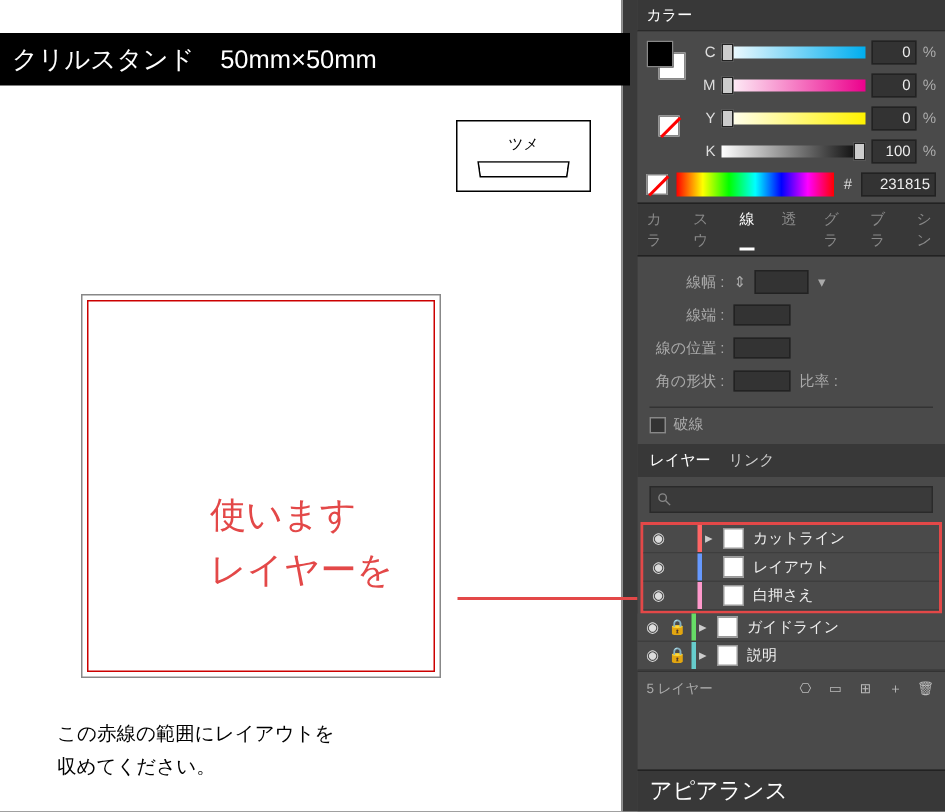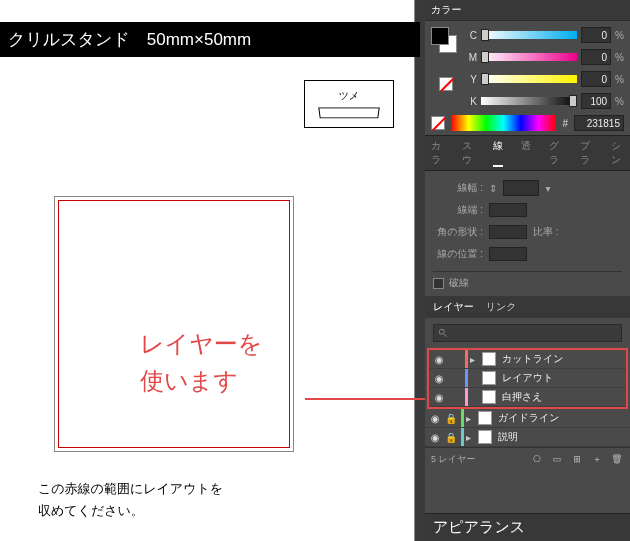--- a/index.html
+++ b/index.html
@@ -208,22 +208,22 @@
     <div class="titlebar">クリルスタンド　50mm×50mm</div>
 
     <div class="tsume-box">
       <span class="tsume-label">ツメ</span>
       <div class="tsume-shape"></div>
     </div>
 
     <div class="red-box"></div>
 
     <div class="annot">
+      <div>使います</div>
       <div>レイヤーを</div>
-      <div>使います</div>
     </div>
     <div class="annot-line"></div>
 
     <div class="caption">
       <div>この赤線の範囲にレイアウトを</div>
       <div>収めてください。</div>
     </div>
   </div>
 </div>
 
@@ -302,27 +302,27 @@
       <span class="sp-label">線幅 :</span>
       <span>⇕</span>
       <div class="sp-input"></div>
       <span style="color:#aaa;">▾</span>
     </div>
     <div class="sp-row">
       <span class="sp-label">線端 :</span>
       <div class="sp-picker"></div>
     </div>
     <div class="sp-row">
+      <span class="sp-label">線の位置 :</span>
+      <div class="sp-picker"></div>
+    </div>
+    <div class="sp-row">
       <span class="sp-label">角の形状 :</span>
       <div class="sp-picker"></div>
       <span class="sp-label" style="width:auto">比率 :</span>
-    </div>
-    <div class="sp-row">
-      <span class="sp-label">線の位置 :</span>
-      <div class="sp-picker"></div>
     </div>
     <div class="dash-row">
       <div class="chk"></div>
       <span>破線</span>
     </div>
   </div>
 
   <div class="layers-panel">
     <div class="ltabs">
       <span class="on">レイヤー</span>

